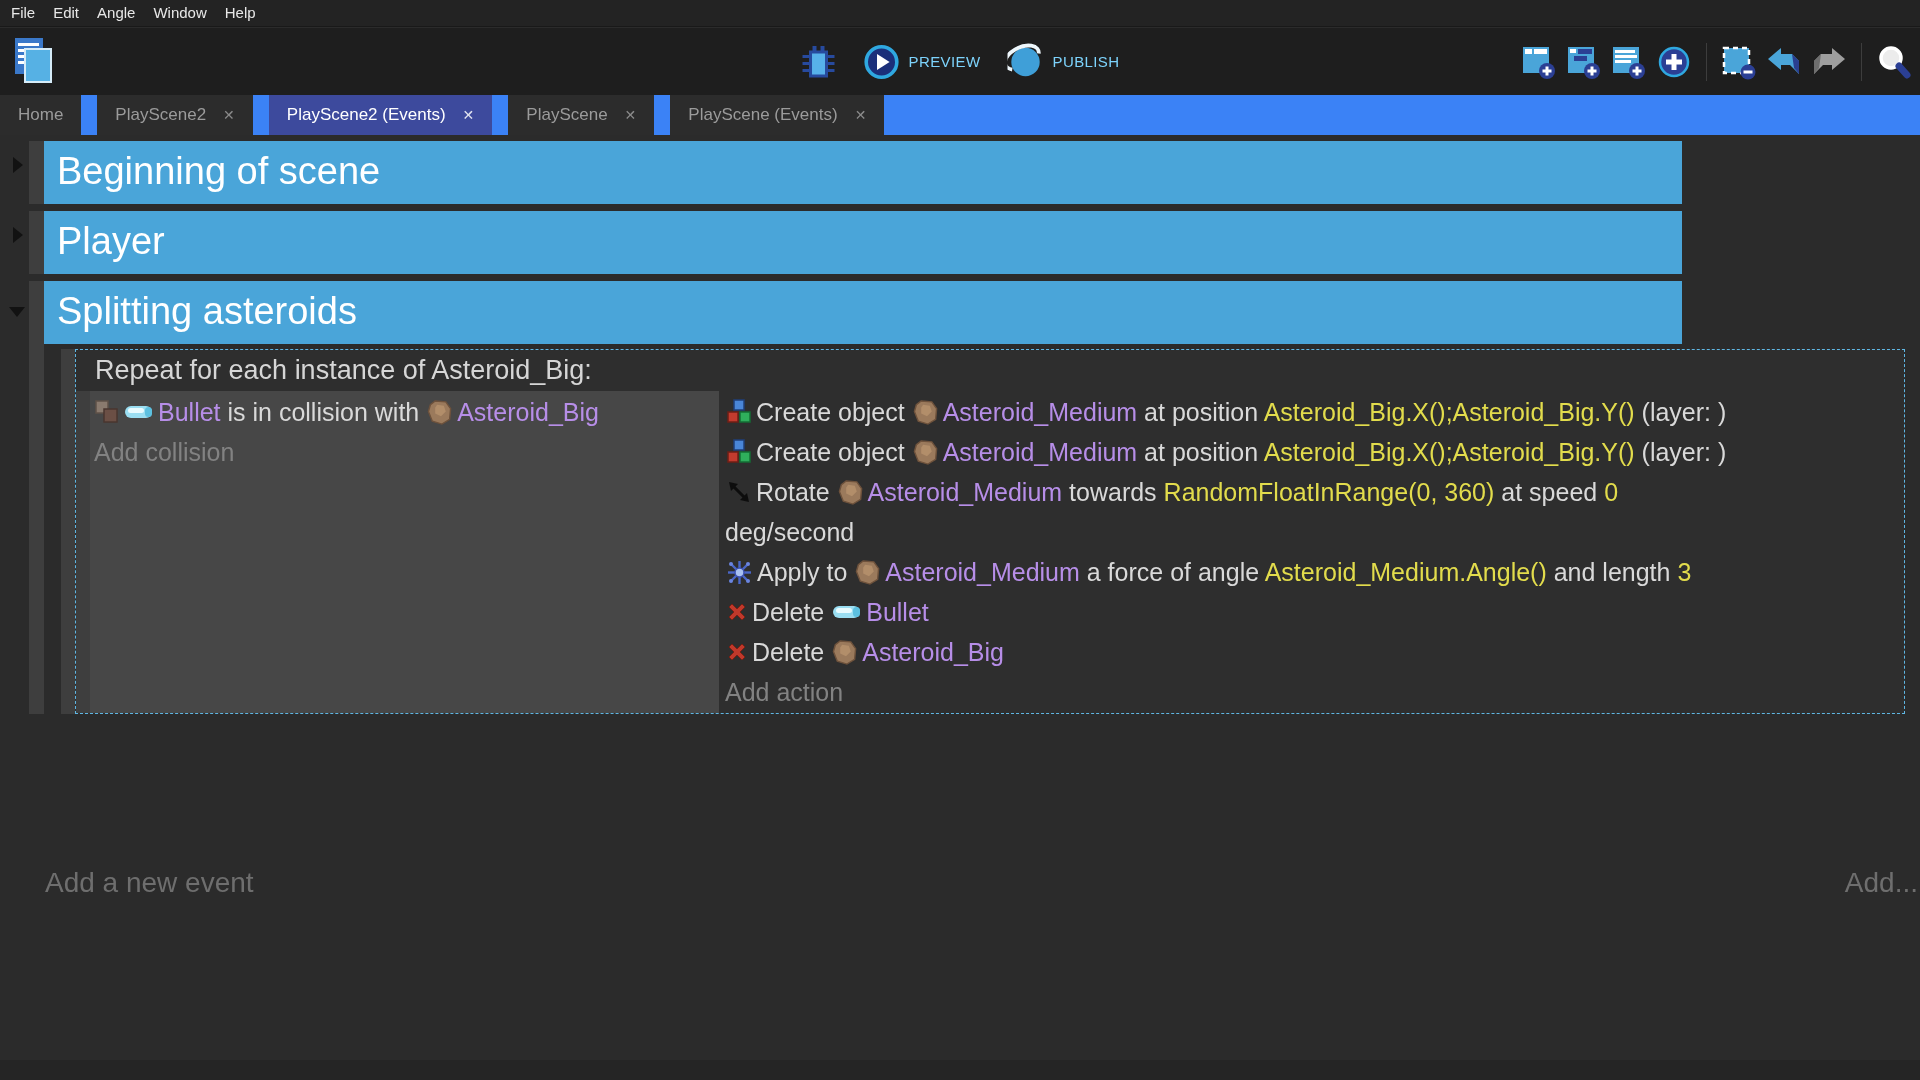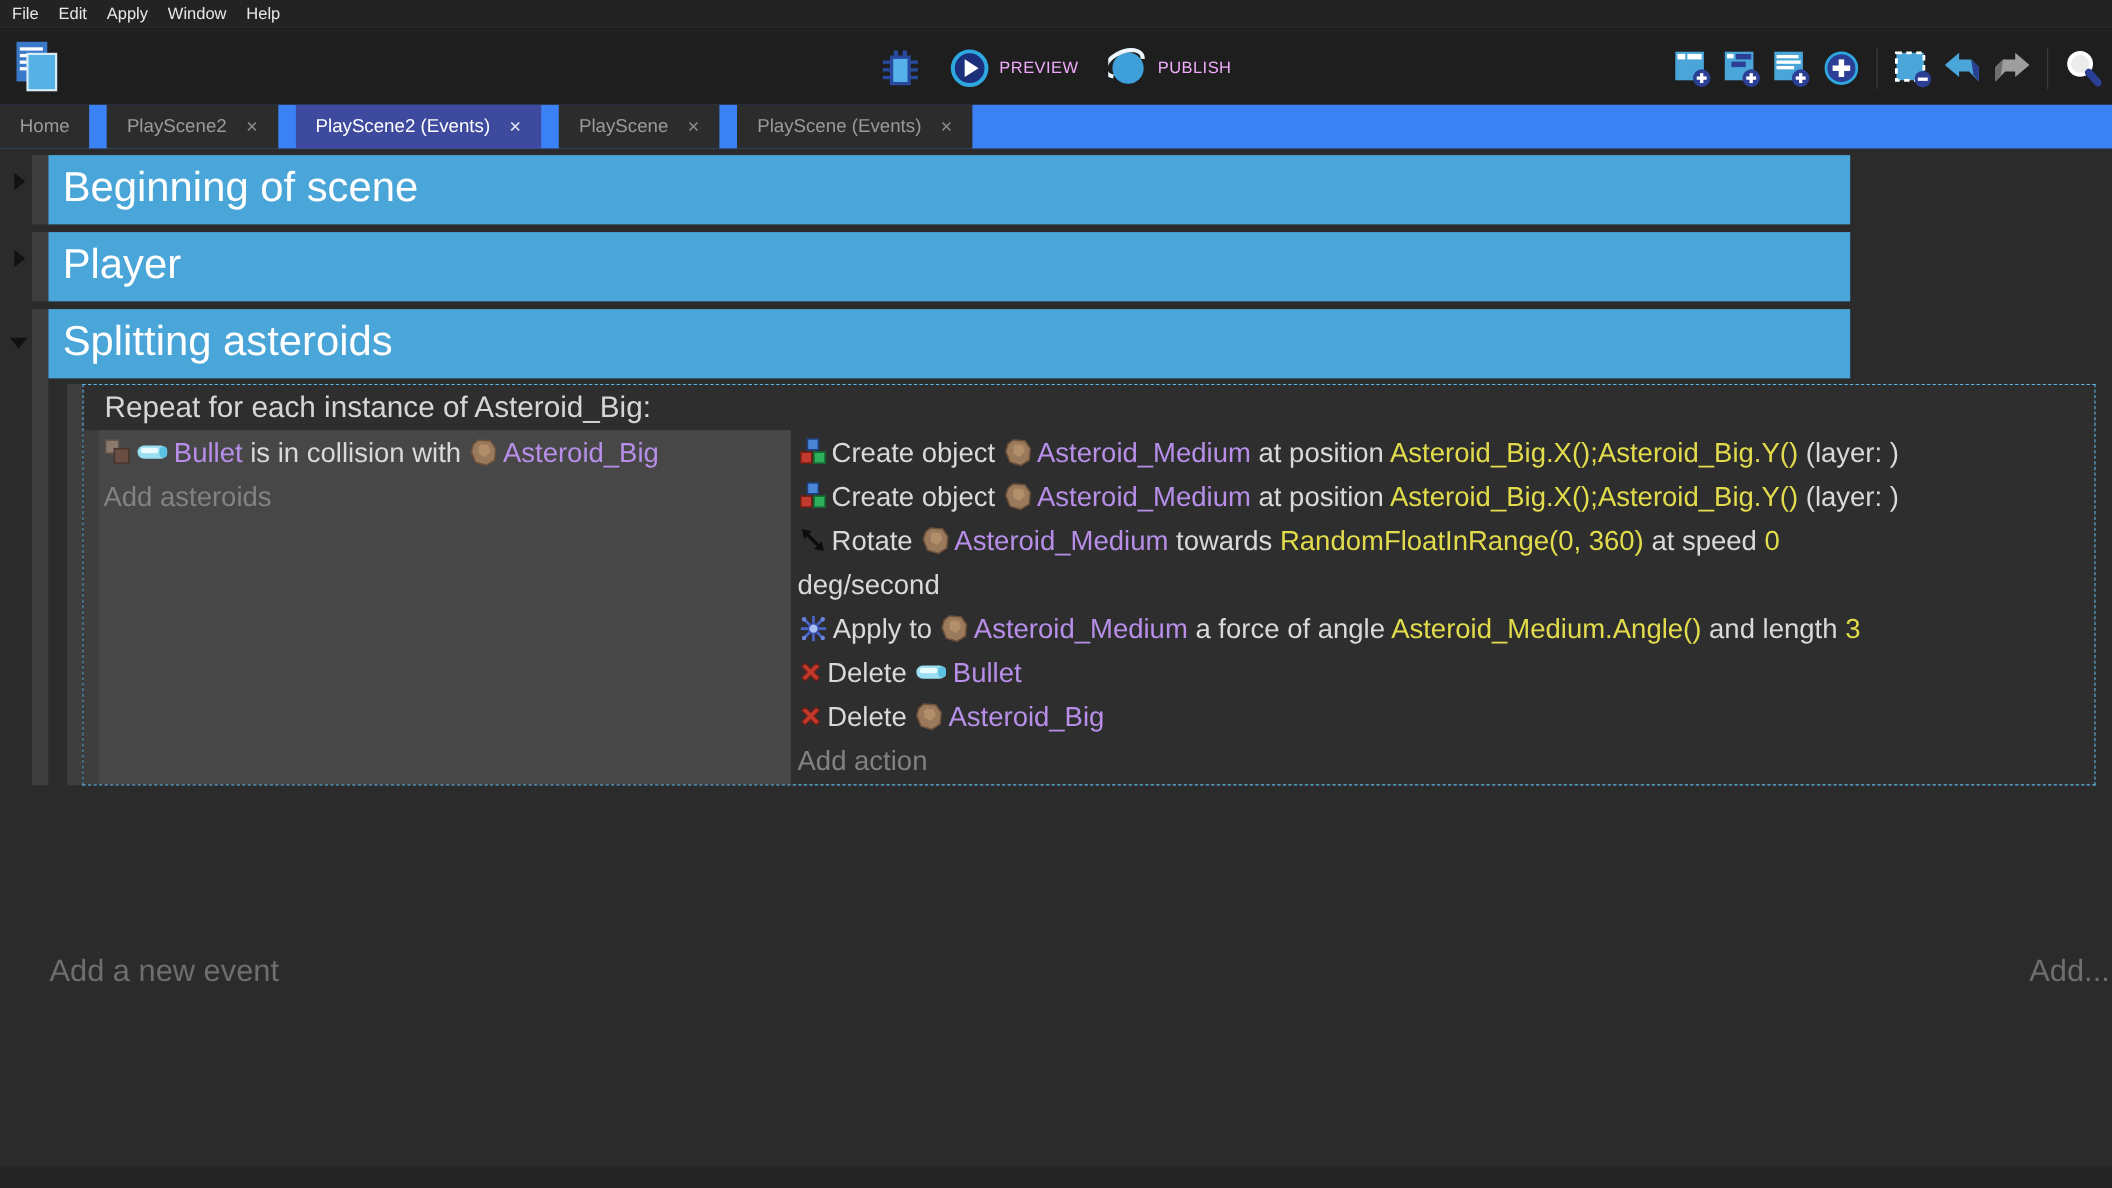--- a/index.html
+++ b/index.html
@@ -11,21 +11,21 @@
   }
   
   .menubar{position:absolute;left:0;top:0;width:100%;height:27px;background:#232323;
     border-bottom:1px solid #191919;display:flex;align-items:flex-end;padding-left:2px;box-sizing:border-box;z-index:6}
   .menu-item{padding:0 9px;font-size:15px;color:#e8e8e8;line-height:27px;cursor:default}
   
   .toolbar{position:absolute;top:28px;left:0;width:100%;height:67px;background:#1e1e1e;z-index:5}
   .project-btn{position:absolute;left:10px;top:8px;width:44px;height:48px}
   .center-tools{position:absolute;left:50%;top:0;height:67px;transform:translateX(-50%);
     display:flex;align-items:center;white-space:nowrap}
-  .tool-label{font-size:15px;color:#f0abfc;margin-left:9px;letter-spacing:.4px}
+  .tool-label{font-size:15px;color:#7dd3fc;margin-left:9px;letter-spacing:.4px}
   .ct-gap{display:inline-block;width:27px}
   .right-tools{position:absolute;right:8px;top:0;height:67px;display:flex;align-items:center;gap:9px}
   .tool-icon{width:36px;height:36px;display:flex;align-items:center;justify-content:center}
   .tool-icon.sep{width:1px;height:38px;background:#3d3d3d;margin:0 5px}
   
   .tabbar{position:absolute;top:95px;left:0;width:100%;height:40px;background:#3b82f6;display:flex;gap:16px;z-index:4}
   .tab{display:flex;align-items:center;gap:17px;padding:0 18px;background:#2c2c2c;color:#9b9b9b;
     font-size:17px;height:40px;box-sizing:border-box;cursor:default}
   .tab.active{background:#3d4a9d;color:#ffffff}
   .tab-close{font-size:14px;line-height:14px;opacity:.85}
@@ -58,21 +58,21 @@
   .add-new-event{position:absolute;left:45px;top:732px;font-size:28px;color:#6e6e6e;cursor:default}
   .add-more{position:absolute;right:2px;top:732px;font-size:28px;color:#6e6e6e;cursor:default}
 </style>
 </head>
 <body>
 
 <div class="menubar">
 
 <div class="menu-item">File</div>
     <div class="menu-item">Edit</div>
-    <div class="menu-item">Apply</div>
+    <div class="menu-item">Angle</div>
     <div class="menu-item">Window</div>
     <div class="menu-item">Help</div>
   </div>
 
 <div class="toolbar">
   <div class="project-btn"><svg width="44" height="48" viewBox="0 0 44 48">
         <rect x="5" y="2" width="28" height="36" fill="#3a78c9"></rect>
         <rect x="8" y="7" width="21" height="3" fill="#fff"></rect>
         <rect x="8" y="13" width="18" height="3" fill="#fff"></rect>
         <rect x="8" y="19" width="21" height="3" fill="#fff"></rect>
@@ -234,21 +234,21 @@
                 <rect x="9" y="9" width="13" height="13" fill="#6b4f45" stroke="#4a362f" stroke-width="1.5"></rect>
               </svg></span><span class="ev-icon"><svg width="30" height="16" viewBox="0 0 30 16">
                 <rect x="1" y="2" width="27" height="12" rx="6" fill="#9adef2"></rect>
                 <rect x="4" y="4" width="16" height="5" rx="2.5" fill="#e8fbff"></rect>
                 <rect x="21" y="3" width="7" height="10" rx="3.5" fill="#5cc0e0"></rect>
               </svg></span><span class="seg-object">Bullet</span><span class="seg-plain"> is in collision with </span><span class="ev-icon"><svg width="26" height="27" viewBox="0 0 26 28">
                 <polygon points="8,2 19,3 24,10 23,21 15,26 5,23 1,13 3,6" fill="#9b7a5c" stroke="#6e523c" stroke-width="1.5"></polygon>
                 <polygon points="10,6 17,7 19,13 14,18 8,15 8,9" fill="#b28e6a"></polygon>
               </svg></span><span class="seg-object">Asteroid_Big</span></div>
         </div>
-      <div class="add-row">Add asteroids</div>
+      <div class="add-row">Add collision</div>
     </div>
 
     <div class="action-cell">
       <div>
 
       <div class="ev-row"><span class="ev-icon"><svg width="26" height="26" viewBox="0 0 26 26">
                 <rect x="8" y="1" width="10" height="10" fill="#4a86d8" stroke="#1f3f7a" stroke-width="1.5"></rect>
                 <rect x="2" y="13" width="10" height="10" fill="#c23b2e" stroke="#6e1f16" stroke-width="1.5"></rect>
                 <rect x="14" y="13" width="10" height="10" fill="#2fae5c" stroke="#156e34" stroke-width="1.5"></rect>
               </svg></span><span class="seg-plain">Create object </span><span class="ev-icon"><svg width="26" height="27" viewBox="0 0 26 28">

